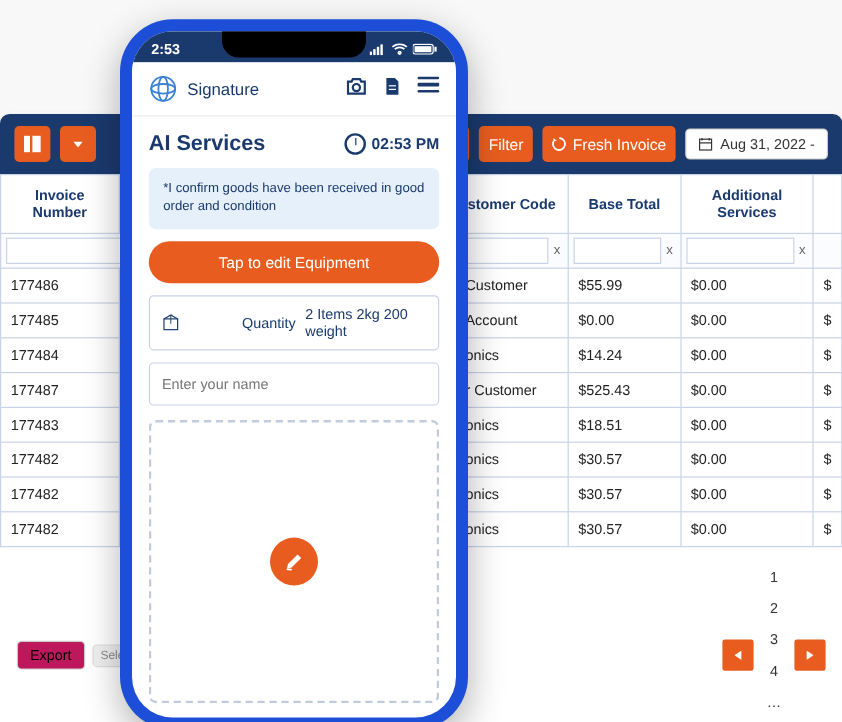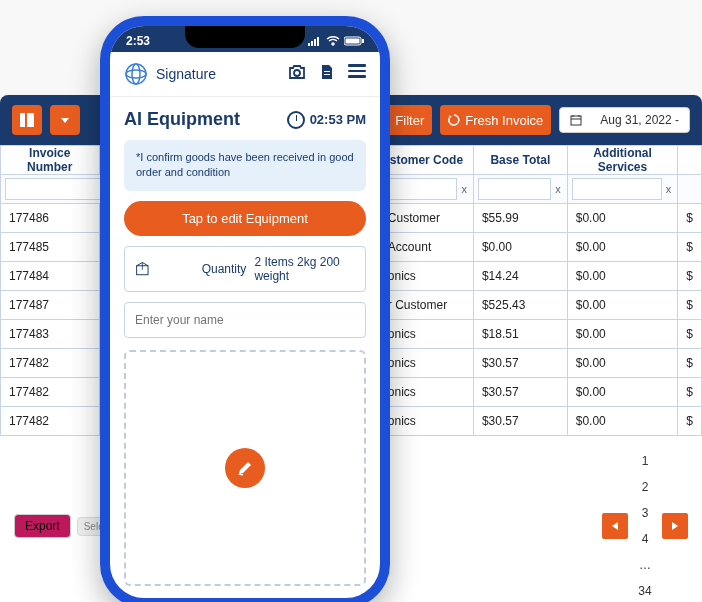--- a/index.html
+++ b/index.html
@@ -42,29 +42,29 @@
 .toolbar-spacer { flex: 1; }
 .toolbar-date {
   background: white;
   border: 1px solid #ccc;
   border-radius: 4px;
   padding: 5px 10px;
   font-size: 12px;
   color: #333;
   display: flex;
   align-items: center;
-  gap: 18px;
+  gap: 6px;
 }
 
 .grid-table { width: 100%; border-collapse: collapse; font-size: 12px; }
 .grid-table th {
   background: white;
   color: #1a3a6e;
   text-align: center;
-  padding: 0 6px;
+  padding: 10px 6px;
   border: 1px solid #c8d4e6;
   font-weight: 600;
 }
 .grid-table td {
   border: 1px solid #c8d4e6;
   padding: 7px 8px;
   color: #222;
 }
 .filter-row td { padding: 3px 4px; background: #fafcff; }
 .filter-box {
@@ -537,21 +537,21 @@
         </span>
         <div class="hamburger">
             <span></span>
             <span></span>
             <span></span>
           </div>
       </div>
     </div>
     <div class="phone-body">
       <div class="service-row">
-        <span class="service-title">AI Equipment</span>
+        <span class="service-title">AI Services</span>
         <span class="service-time">
           <span class="clock-circle"></span>
           <span>02:53 PM</span>
         </span>
       </div>
       <div class="confirm-box">*I confirm goods have been received in good order and condition</div>
       <button class="tap-equipment">Tap to edit Equipment</button>
       <div class="qty-box">
         <svg width="18" height="18" viewBox="0 0 18 18">
             <rect x="2" y="5" width="14" height="11" stroke="#1a3a6e" fill="none" stroke-width="1.2"></rect>

